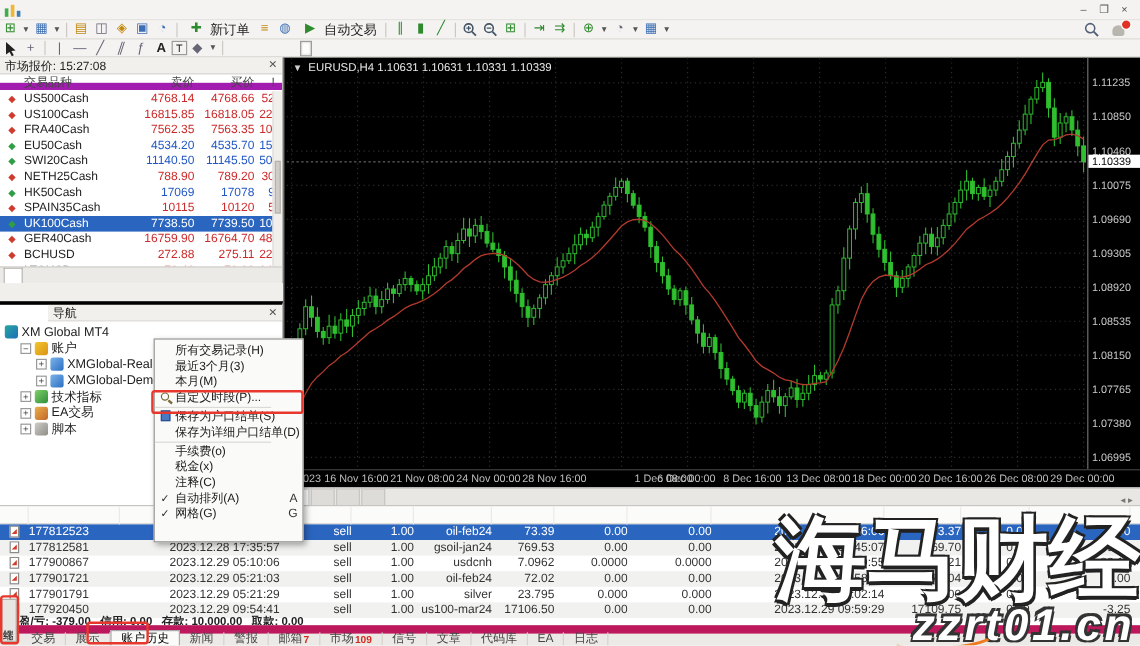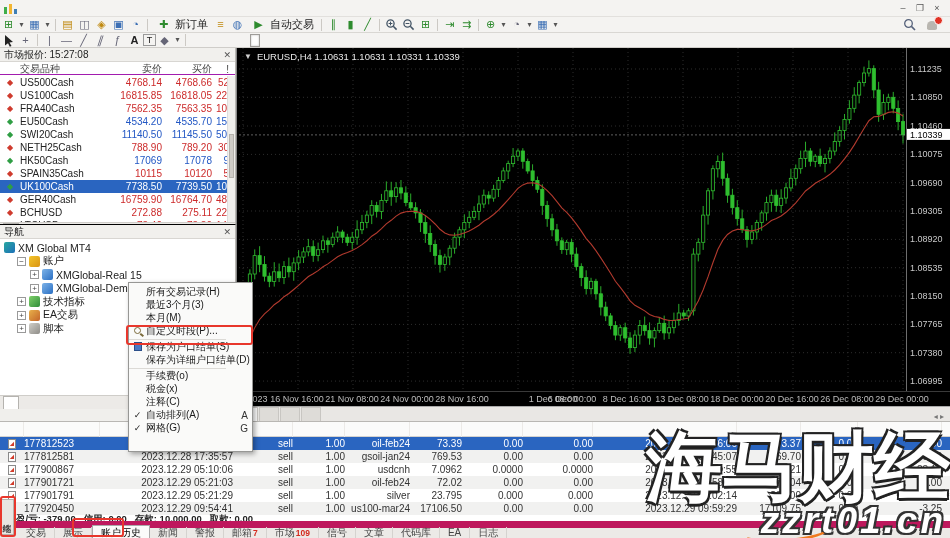--- a/index.html
+++ b/index.html
@@ -28,24 +28,24 @@
 .tf{padding:0 4px;height:13px;line-height:13px;font-size:10px;color:#444;border:1px solid transparent;margin:0 1px;cursor:default;}
 .tf.active{background:#fdfdfc;border-color:#9e9c98;box-shadow:inset 0 0 2px #bbb;}
 .tright{margin-left:auto;display:flex;align-items:center;gap:8px;padding-right:10px;}
 .bell{position:relative;width:14px;height:13px;}
 .bell .b-body{position:absolute;left:1px;top:3px;width:10px;height:9px;border-radius:50% 50% 20% 20%;background:#b9b6b0;}
 .bell .badge{position:absolute;right:-3px;top:-2px;width:9px;height:9px;border-radius:50%;background:#e03224;border:1px solid #fff;}
 
 
 .panel{position:absolute;left:0;width:236px;background:#fff;border-right:1px solid #b9b7b3;overflow:hidden;}
 #mw{top:48px;height:188px;}
-#nav{top:224px;height:185px;border-top:1px solid #000000;}
+#nav{top:251px;height:185px;border-top:3px solid #000000;padding-left:40px;}
 .phead{height:14px;background:#f1f0ed;border-bottom:1px solid #d8d6d2;display:flex;align-items:center;padding:0 4px;font-size:10px;color:#222;}
 .phead .x{margin-left:auto;color:#555;font-size:9px;cursor:default;}
-.mw-cols{height:13px;display:grid;grid-template-columns:20px 86px 60px 50px 16px;border-bottom:1px solid #a21caf;color:#444;font-size:10px;align-items:center;}
+.mw-cols{height:13px;display:grid;grid-template-columns:20px 86px 60px 50px 16px;border-bottom:6px solid #a21caf;color:#444;font-size:10px;align-items:center;}
 .mw-cols span:nth-child(3),.mw-cols span:nth-child(4){text-align:right;padding-right:4px;}
 .mw-cols span:nth-child(5){text-align:right;padding-right:3px;}
 #mw-rows{position:absolute;top:28px;left:0;right:0;bottom:14px;overflow:hidden;}
 .mw-row{height:13px;display:grid;grid-template-columns:20px 86px 60px 50px 16px;align-items:center;font-size:10px;}
 .mw-arr{text-align:center;font-size:8px;}
 .mw-row.down .mw-arr::before{content:"◆";color:#cf3b2e;}
 .mw-row.up .mw-arr::before{content:"◆";color:#2f9e44;}
 .mw-sym{color:#222;}
 .mw-bid,.mw-ask{text-align:right;padding-right:4px;}
 .mw-spr{text-align:right;padding-right:3px;}

